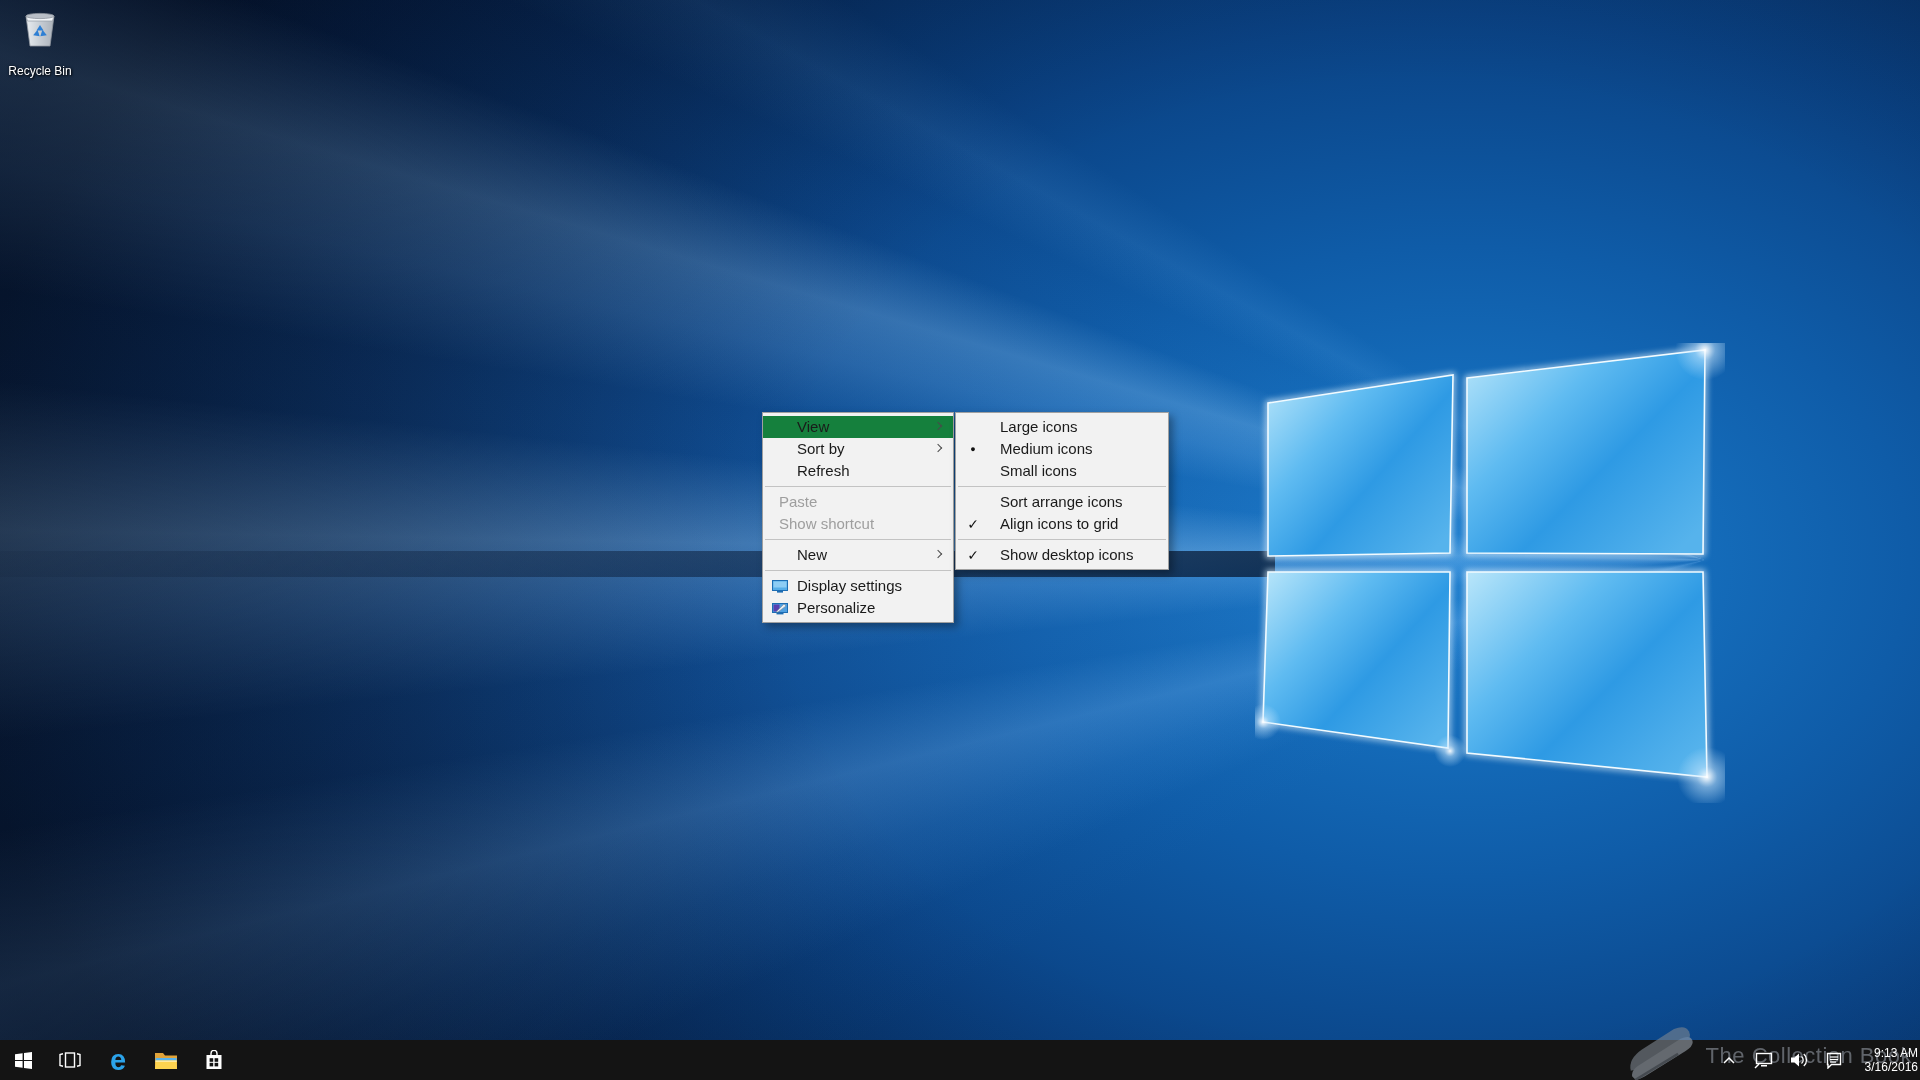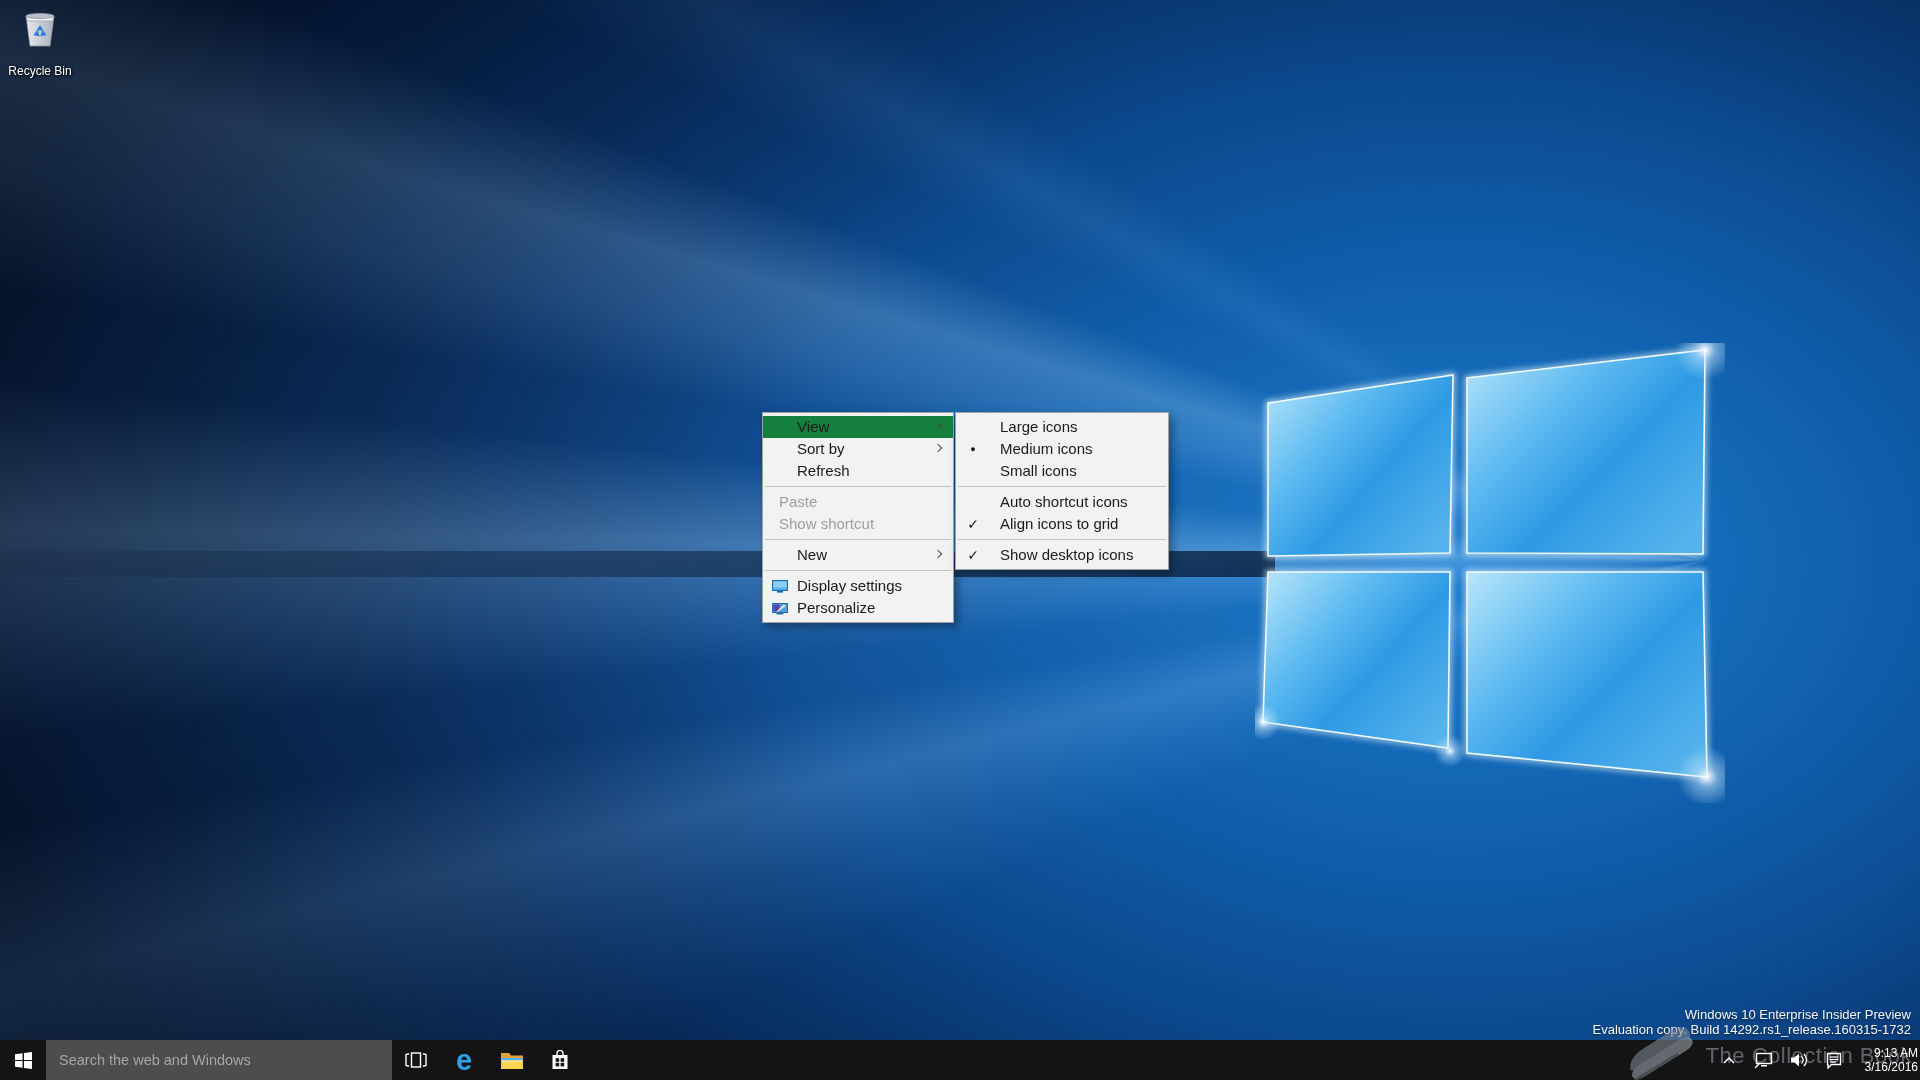--- a/index.html
+++ b/index.html
@@ -139,24 +139,20 @@
       <ellipse cx="19" cy="8" rx="14" ry="2.6" fill="#b9bfc7" stroke="#8f969e" stroke-width="0.8"></ellipse>
       <g fill="#2e7fd4">
         <polygon points="19,17 15.5,22.5 22.5,22.5"></polygon>
         <polygon points="13,28 19.5,27 15.5,21.5" transform="rotate(18 15 25)"></polygon>
         <polygon points="25,28 18.5,27 22.5,21.5" transform="rotate(-18 23 25)"></polygon>
       </g>
     </svg>
     <div class="icon-label">Recycle Bin</div>
   </div>
 
-  <div class="os-watermark">
-    <div>Windows 10 Enterprise Insider Preview</div>
-    <div>Evaluation copy. Build 14292.rs1_release.160315-1732</div>
-  </div>
 
   <div class="menu ctx-menu">
     <div class="mi hl">
       <span>View</span>
       <span class="chev"></span>
     </div>
     <div class="mi">
       <span>Sort by</span>
       <span class="chev"></span>
     </div>
@@ -201,44 +197,41 @@
     </div>
     <div class="mi">
       <span class="mk radio">●</span>
       <span>Medium icons</span>
     </div>
     <div class="mi">
       <span>Small icons</span>
     </div>
     <div class="sep"></div>
     <div class="mi">
-      <span>Auto shortcut icons</span>
+      <span>Sort arrange icons</span>
     </div>
     <div class="mi">
       <span class="mk check">✓</span>
       <span>Align icons to grid</span>
     </div>
     <div class="sep"></div>
     <div class="mi">
       <span class="mk check">✓</span>
       <span>Show desktop icons</span>
     </div>
   </div>
 
   <div class="taskbar">
     <div class="start-btn">
       <svg width="17" height="17" viewBox="0 0 17 17">
         <polygon points="0,2.2 7.6,1.2 7.6,8 0,8" fill="#fff"></polygon>
         <polygon points="9,1 17,0 17,8 9,8" fill="#fff"></polygon>
         <polygon points="0,9 7.6,9 7.6,15.8 0,14.8" fill="#fff"></polygon>
         <polygon points="9,9 17,9 17,17 9,16" fill="#fff"></polygon>
       </svg>
-    </div>
-    <div class="search-box">
-      <input type="text" placeholder="Search the web and Windows" style="">
     </div>
     <div class="tb-btn">
       <svg width="22" height="16" viewBox="0 0 22 16">
         <rect x="6.5" y="1" width="9" height="14" fill="none" stroke="#fff" stroke-width="1.4"></rect>
         <path d="M4,1.8 L1,2.6 L1,13.4 L4,14.2" fill="none" stroke="#fff" stroke-width="1.4"></path>
         <path d="M18,1.8 L21,2.6 L21,13.4 L18,14.2" fill="none" stroke="#fff" stroke-width="1.4"></path>
       </svg>
     </div>
     <div class="tb-btn edge-btn">
       <span>e</span>

